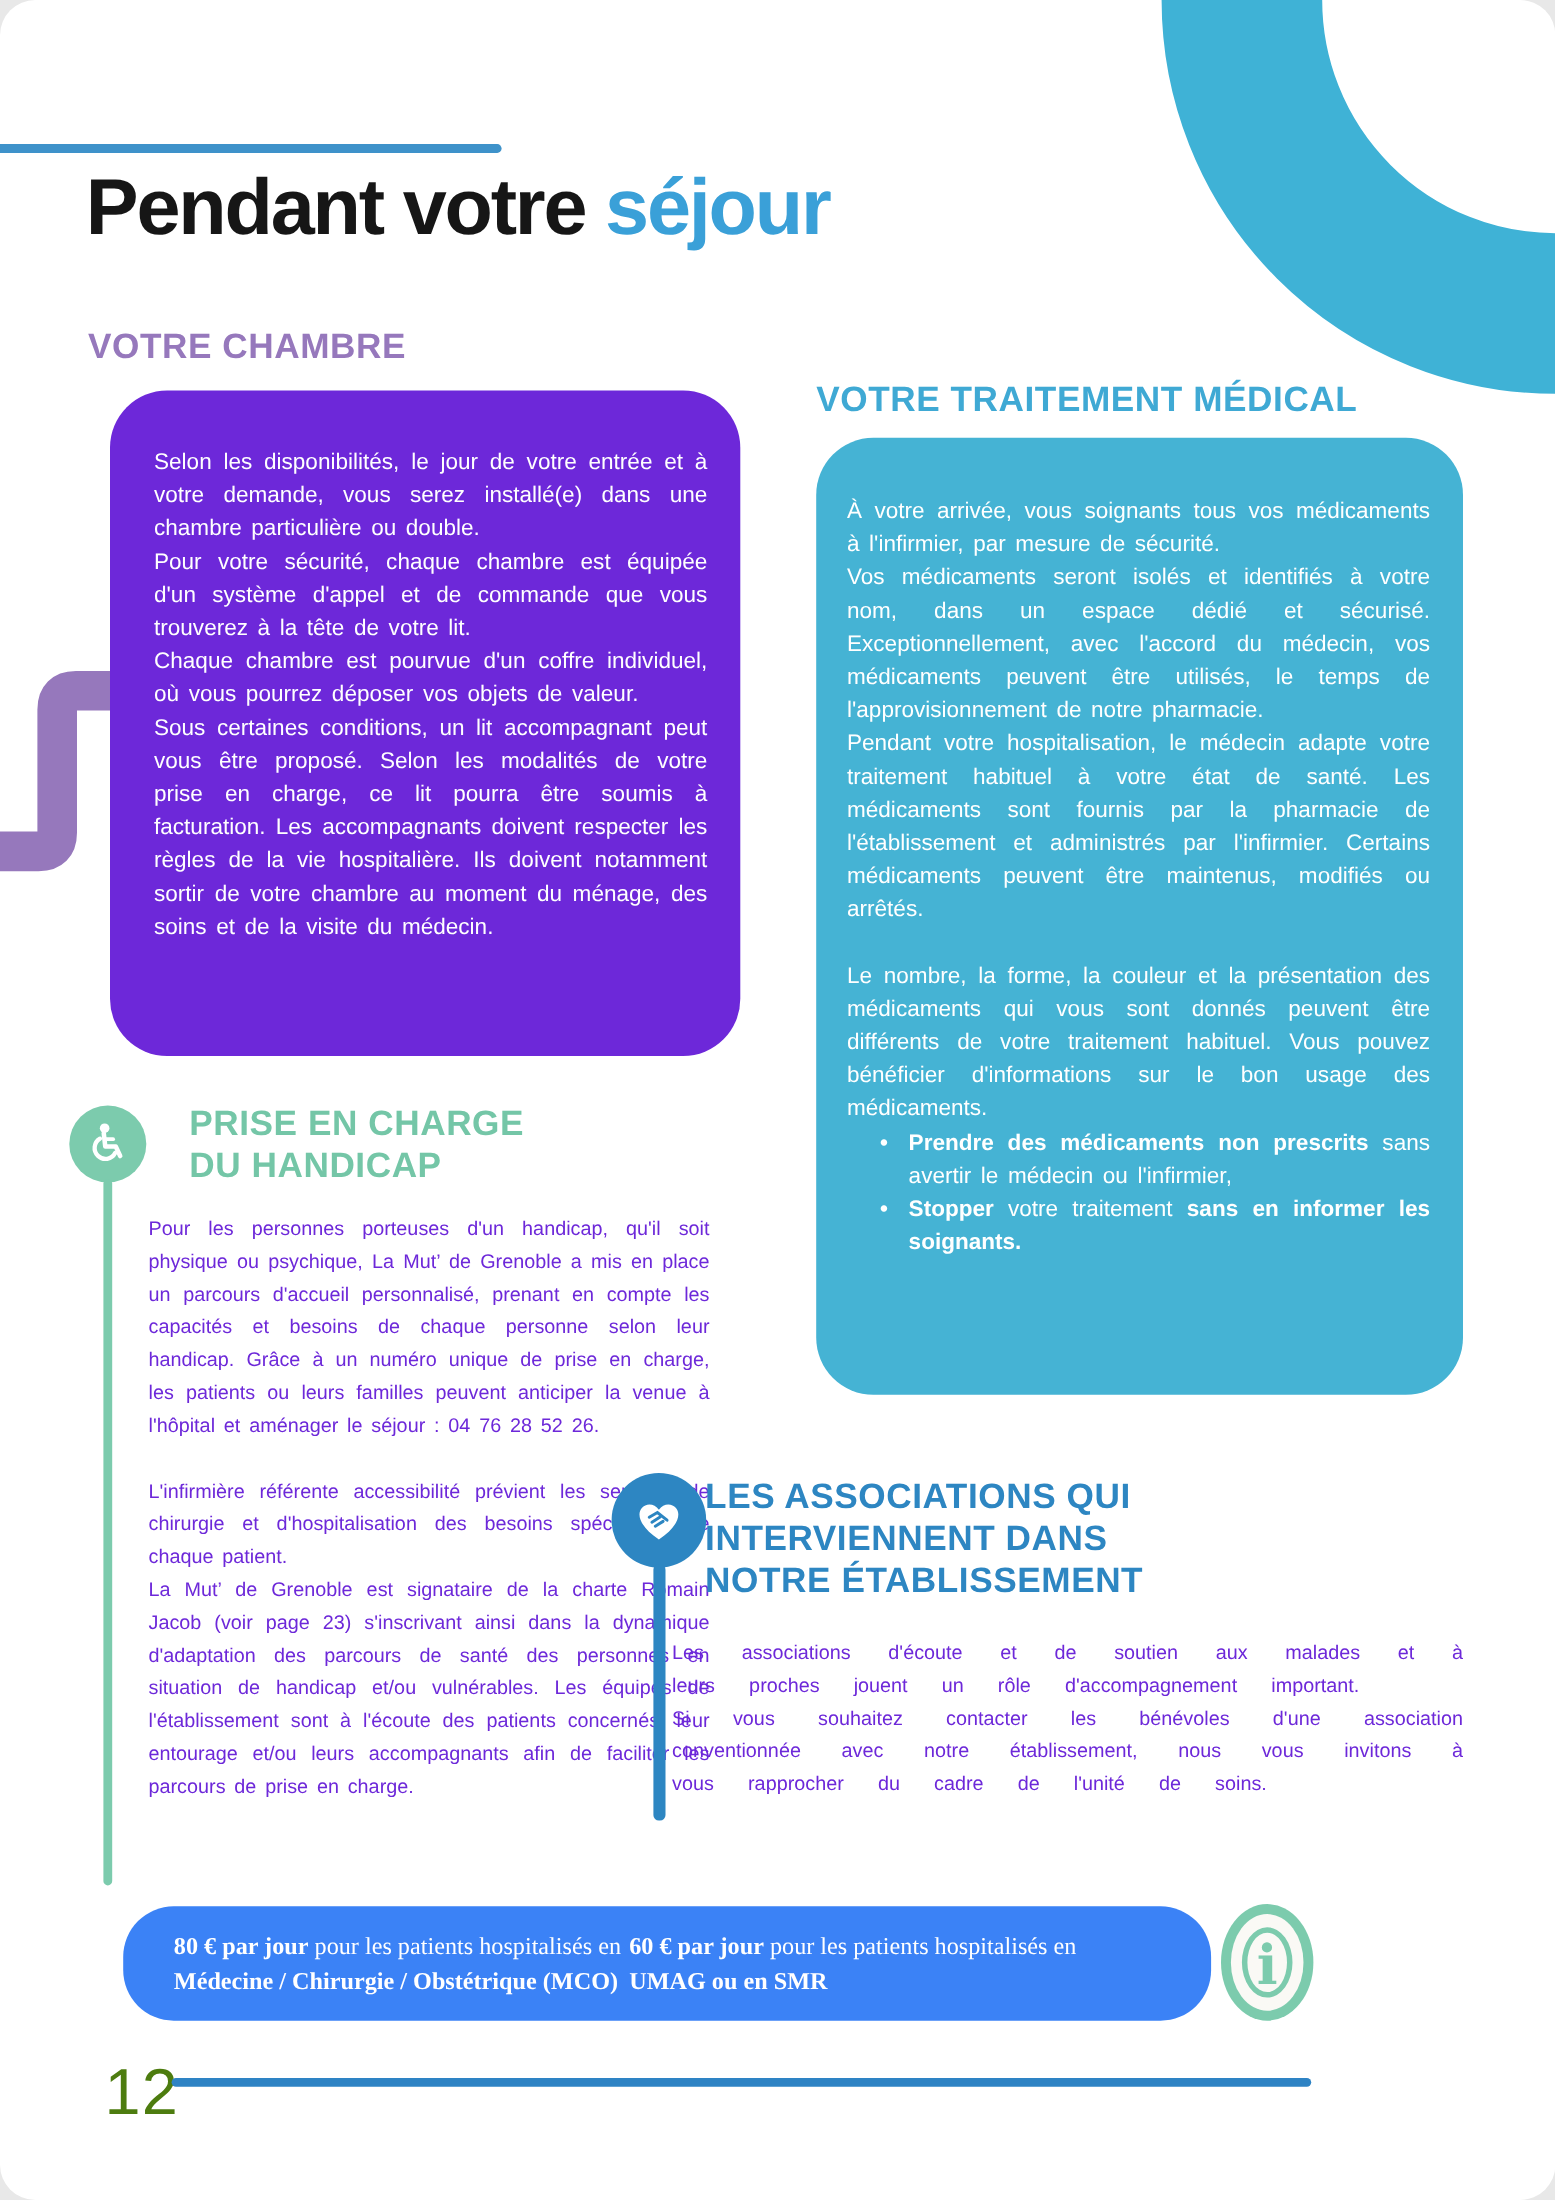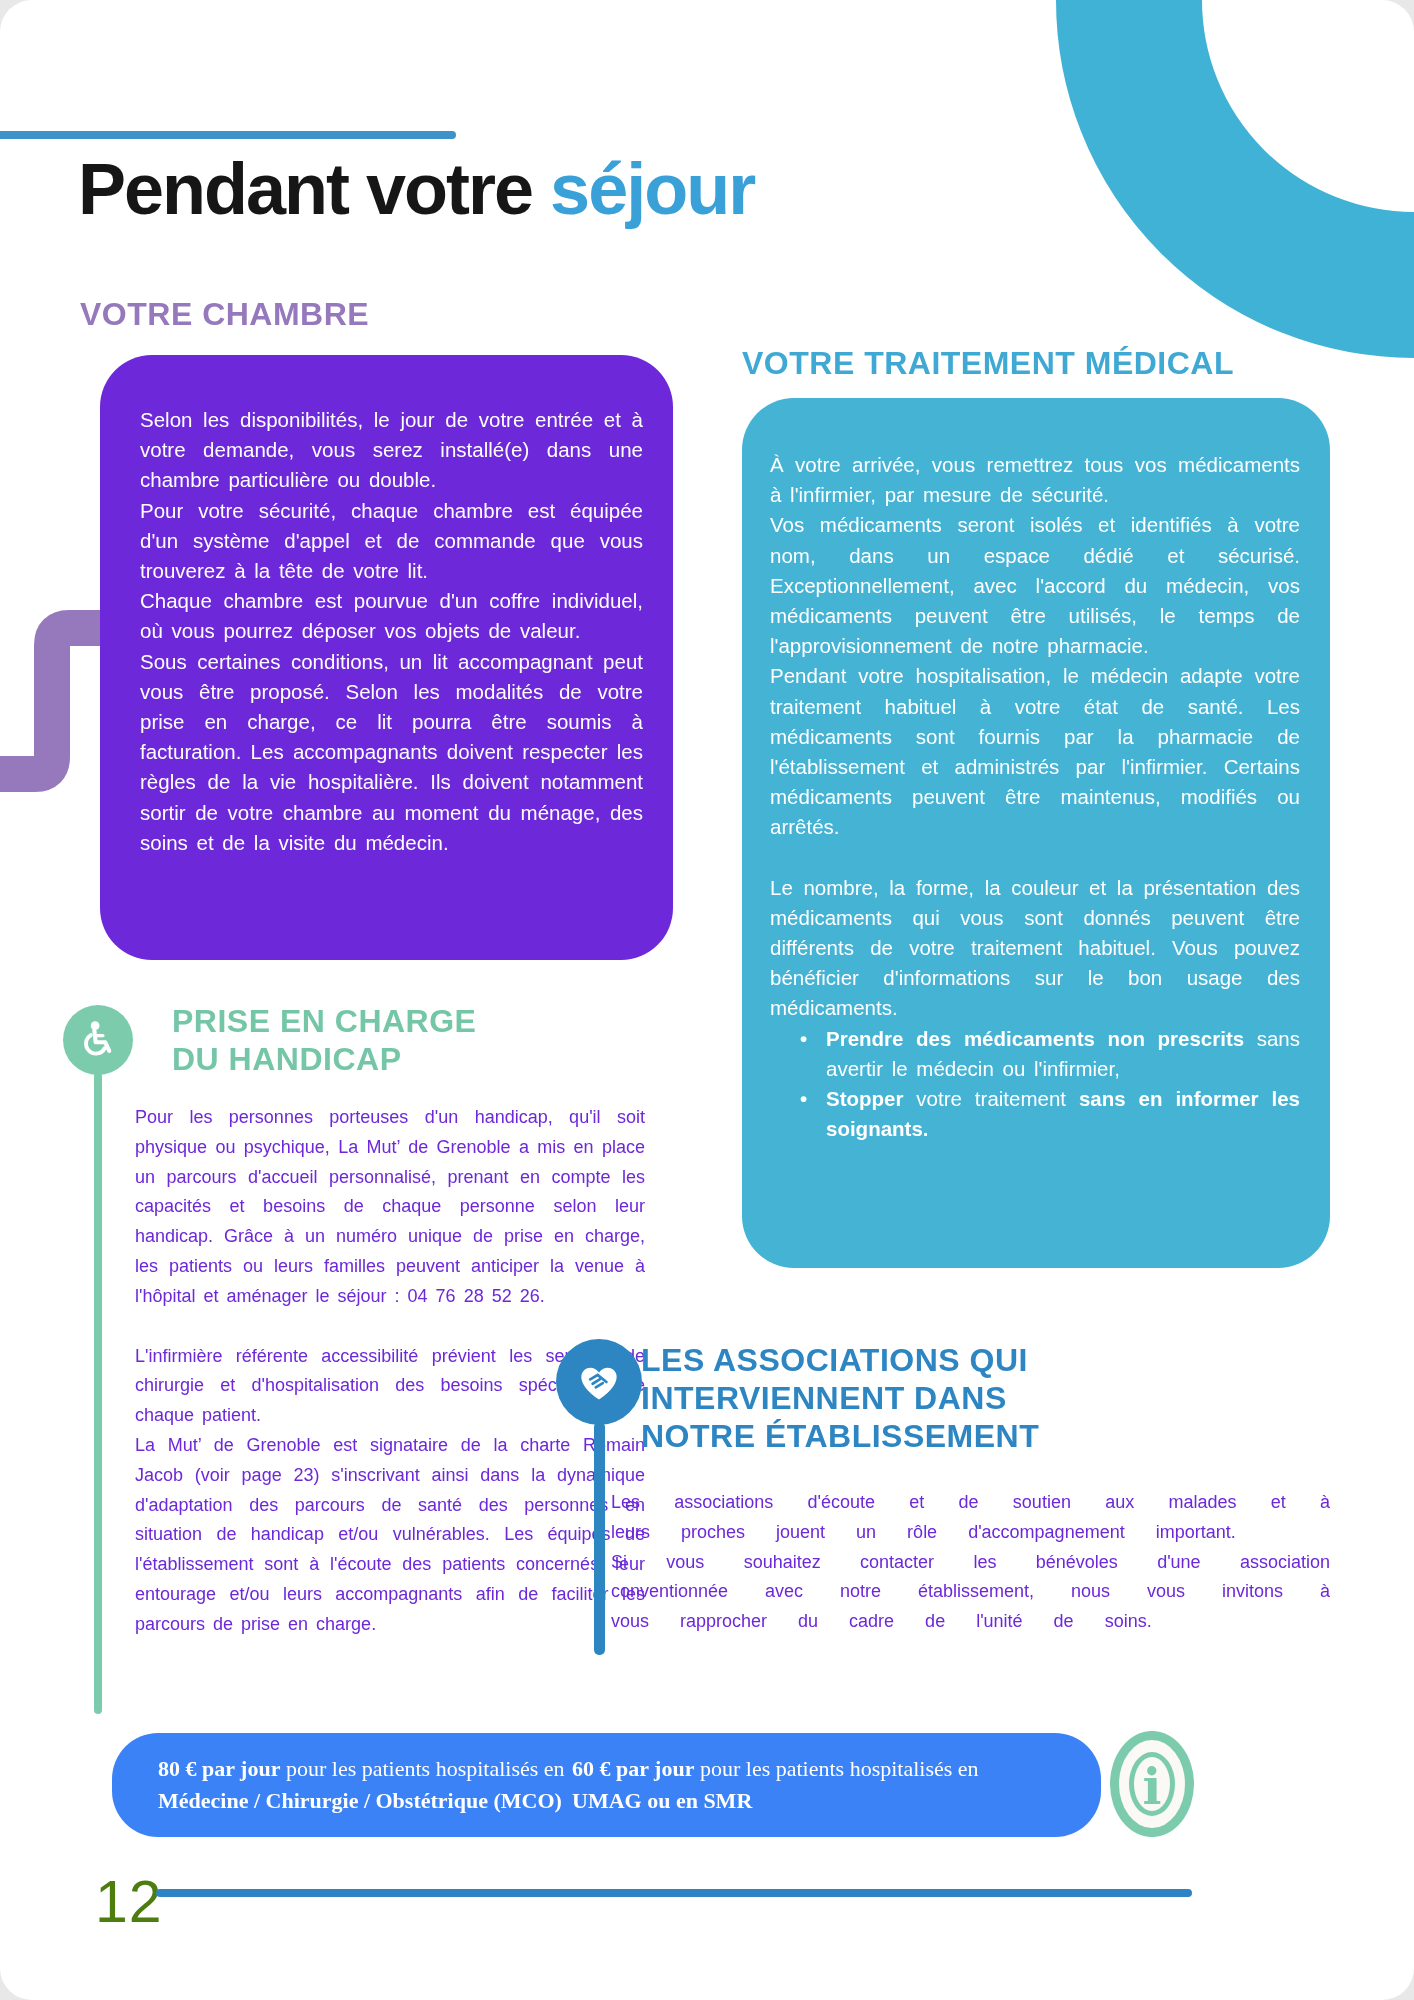--- a/index.html
+++ b/index.html
@@ -82,21 +82,21 @@
   <div class="purple-box box-text">
     <p>Selon les disponibilités, le jour de votre entrée et à votre demande, vous serez installé(e) dans une chambre particulière ou double.</p>
     <p>Pour votre sécurité, chaque chambre est équipée d'un système d'appel et de commande que vous trouverez à la tête de votre lit.</p>
     <p>Chaque chambre est pourvue d'un coffre individuel, où vous pourrez déposer vos objets de valeur.</p>
     <p>Sous certaines conditions, un lit accompagnant peut vous être proposé. Selon les modalités de votre prise en charge, ce lit pourra être soumis à facturation. Les accompagnants doivent respecter les règles de la vie hospitalière. Ils doivent notamment sortir de votre chambre au moment du ménage, des soins et de la visite du médecin.</p>
   </div>
 
   <h2 class="sec-head h-traitement">VOTRE TRAITEMENT MÉDICAL</h2>
 
   <div class="teal-box box-text">
-    <p>À votre arrivée, vous remettrez tous vos médicaments à l'infirmier, par mesure de sécurité.</p>
+    <p>À votre arrivée, vous soignants tous vos médicaments à l'infirmier, par mesure de sécurité.</p>
     <p>Vos médicaments seront isolés et identifiés à votre nom, dans un espace dédié et sécurisé. Exceptionnellement, avec l'accord du médecin, vos médicaments peuvent être utilisés, le temps de l'approvisionnement de notre pharmacie.</p>
     <p>Pendant votre hospitalisation, le médecin adapte votre traitement habituel à votre état de santé. Les médicaments sont fournis par la pharmacie de l'établissement et administrés par l'infirmier. Certains médicaments peuvent être maintenus, modifiés ou arrêtés.</p>
     <p class="gap">Le nombre, la forme, la couleur et la présentation des médicaments qui vous sont donnés peuvent être différents de votre traitement habituel. Vous pouvez bénéficier d'informations sur le bon usage des médicaments.</p>
     <ul class="warn-list">
       <li><span class="b">Prendre des médicaments non prescrits</span><span> sans avertir le médecin ou l'infirmier,</span></li>
       <li><span class="b">Stopper</span><span> votre traitement </span><span class="b">sans en informer les soignants.</span></li>
     </ul>
   </div>
 
   <div class="icon-circle wheel-circle">

